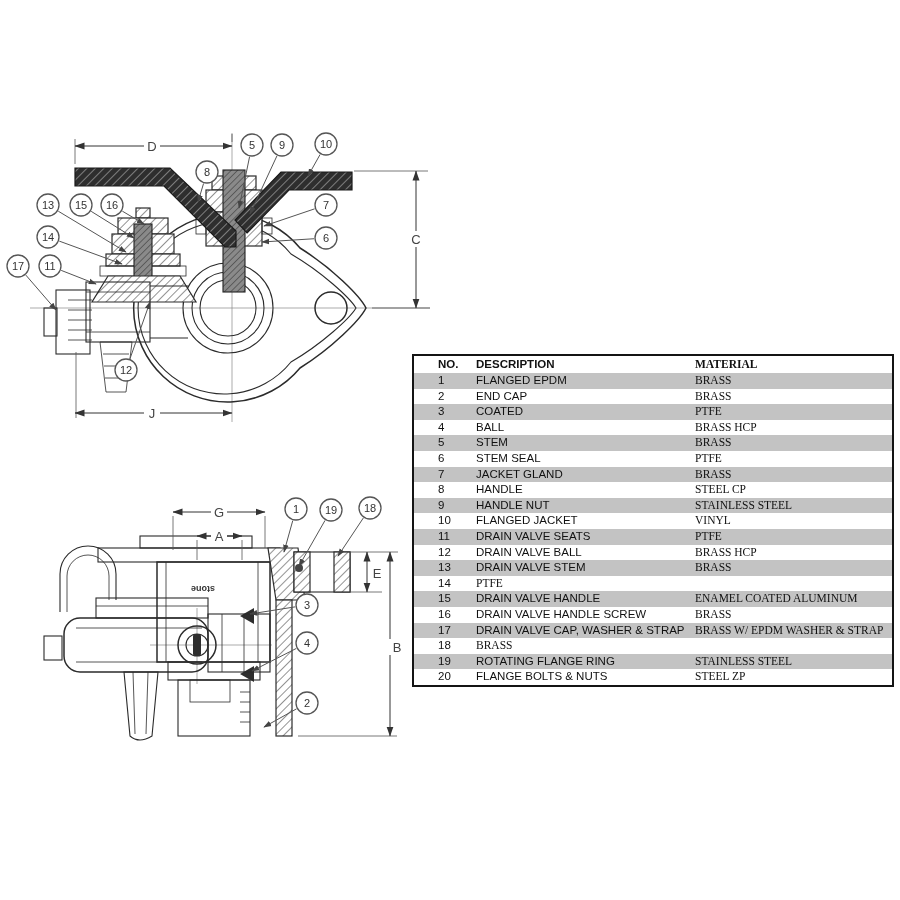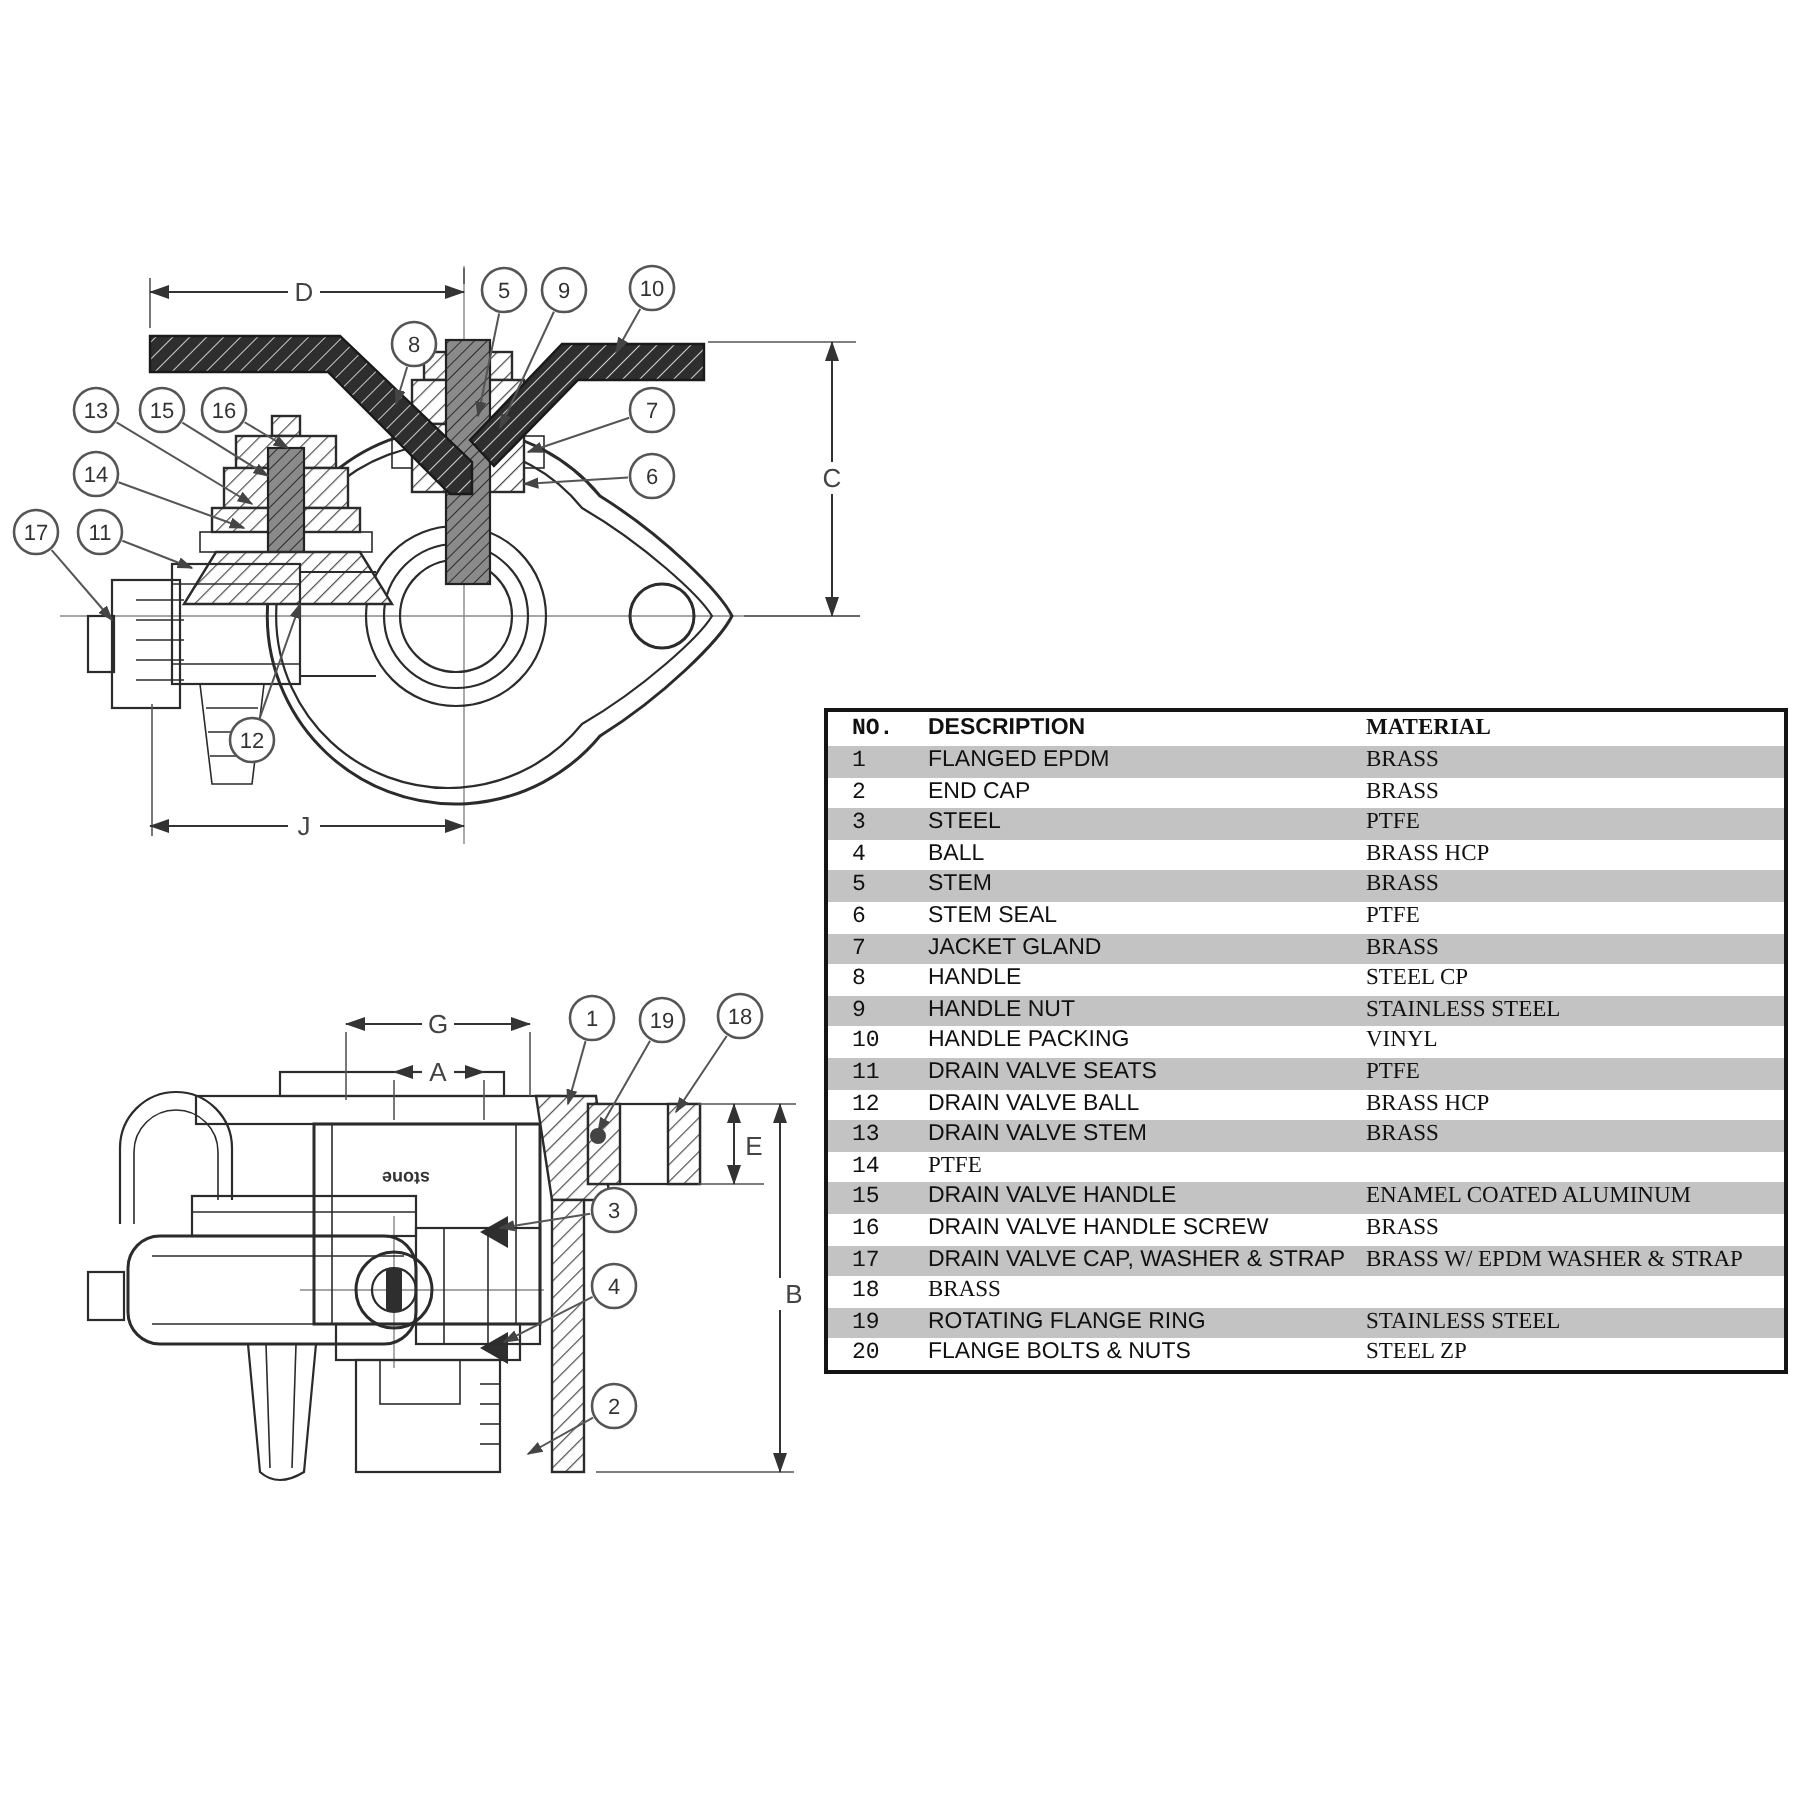--- a/index.html
+++ b/index.html
@@ -21,21 +21,21 @@
   .darkpart{fill:url(#dhatch);stroke:#1a1a1a;stroke-width:1.2;}
   .stempart{fill:url(#shatch);stroke:#222;stroke-width:1.1;}
   .solid{fill:#2e2e2e;stroke:none;}
   .marking{font-size:9px;font-weight:bold;fill:#333;text-anchor:middle;}
 
   .parts-table{position:absolute;left:412px;top:354px;width:482px;background:#fff;
     border:2px solid #141414;box-sizing:border-box;font-size:11.5px;color:#111;}
   .t-row{display:flex;height:15.6px;line-height:15.6px;white-space:nowrap;overflow:hidden;}
   .t-head{font-weight:bold;height:17px;line-height:17px;}
   .t-row.shade{background:#c3c3c3;}
-  .c1{width:38px;padding-left:12px;flex:none;font-family:Liberation Mono, monospace;}
+  .c1{width:38px;padding-left:24px;flex:none;}
   .c2{width:219px;flex:none;}
   .c3{flex:1;font-family:Liberation Serif, serif;}
 </style>
 </head>
 <body>
 
 <svg width="900" height="900" viewBox="0 0 900 900">
   <defs>
     <pattern id="hatch" width="6" height="6" patternUnits="userSpaceOnUse" patternTransform="rotate(45)">
       <rect width="6" height="6" fill="#ffffff"></rect>
@@ -269,21 +269,21 @@
         <div class="c2">FLANGED EPDM</div>
         <div class="c3">BRASS</div>
       </div>
       <div class="t-row">
         <div class="c1">2</div>
         <div class="c2">END CAP</div>
         <div class="c3">BRASS</div>
       </div>
       <div class="t-row shade">
         <div class="c1">3</div>
-        <div class="c2">STEEL</div>
+        <div class="c2">COATED</div>
         <div class="c3">PTFE</div>
       </div>
       <div class="t-row">
         <div class="c1">4</div>
         <div class="c2">BALL</div>
         <div class="c3">BRASS HCP</div>
       </div>
       <div class="t-row shade">
         <div class="c1">5</div>
         <div class="c2">STEM</div>
@@ -304,21 +304,21 @@
         <div class="c2">HANDLE</div>
         <div class="c3">STEEL CP</div>
       </div>
       <div class="t-row shade">
         <div class="c1">9</div>
         <div class="c2">HANDLE NUT</div>
         <div class="c3">STAINLESS STEEL</div>
       </div>
       <div class="t-row">
         <div class="c1">10</div>
-        <div class="c2">HANDLE PACKING</div>
+        <div class="c2">FLANGED JACKET</div>
         <div class="c3">VINYL</div>
       </div>
       <div class="t-row shade">
         <div class="c1">11</div>
         <div class="c2">DRAIN VALVE SEATS</div>
         <div class="c3">PTFE</div>
       </div>
       <div class="t-row">
         <div class="c1">12</div>
         <div class="c2">DRAIN VALVE BALL</div>

